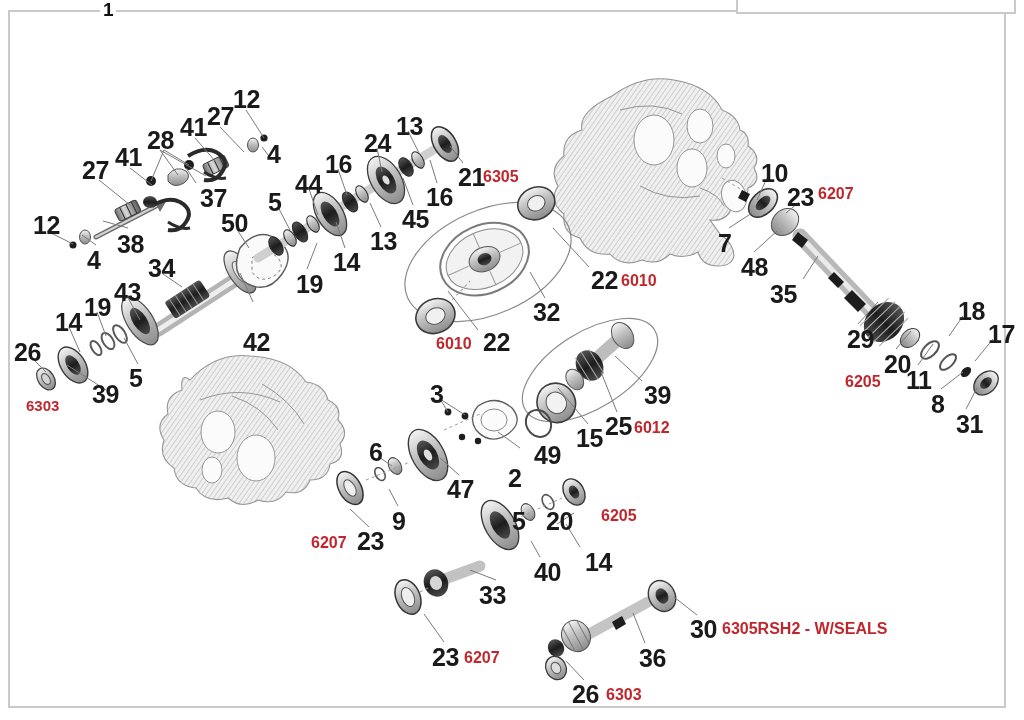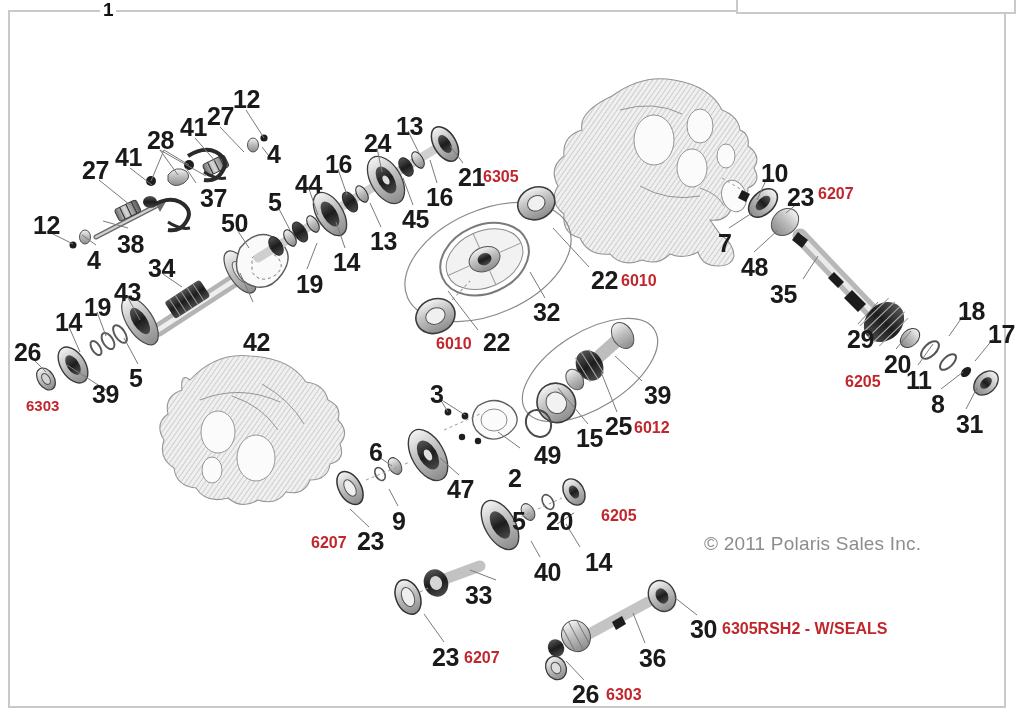--- a/index.html
+++ b/index.html
@@ -509,21 +509,21 @@
       <div class="lbl n" style="left: 447px; top: 477px;">47</div>
       <div class="lbl n" style="left: 369px; top: 440px;">6</div>
       <div class="lbl n" style="left: 392px; top: 509px;">9</div>
       <div class="lbl n" style="left: 357px; top: 529px;">23</div>
       <div class="lbl pn-lg" style="left: 311px; top: 535px;">6207</div>
       <div class="lbl n" style="left: 546px; top: 509px;">20</div>
       <div class="lbl pn-lg" style="left: 601px; top: 508px;">6205</div>
       <div class="lbl n" style="left: 512px; top: 509px;">5</div>
       <div class="lbl n" style="left: 585px; top: 550px;">14</div>
       <div class="lbl n" style="left: 534px; top: 560px;">40</div>
-      <div class="lbl n" style="left: 465px; top: 583px;">33</div>
+      <div class="lbl n" style="left: 479px; top: 583px;">33</div>
       <div class="lbl n" style="left: 432px; top: 645px;">23</div>
       <div class="lbl pn-lg" style="left: 464px; top: 650px;">6207</div>
       <div class="lbl n" style="left: 639px; top: 646px;">36</div>
       <div class="lbl n" style="left: 572px; top: 682px;">26</div>
       <div class="lbl pn-lg" style="left: 606px; top: 687px;">6303</div>
       <div class="lbl n" style="left: 690px; top: 617px;">30</div>
       <div class="lbl pn-lg" style="left: 722px; top: 621px;">6305RSH2 - W/SEALS</div>
       <div class="lbl n" style="left: 761px; top: 161px;">10</div>
       <div class="lbl n" style="left: 787px; top: 185px;">23</div>
       <div class="lbl pn-lg" style="left: 818px; top: 186px;">6207</div>
@@ -533,15 +533,14 @@
       <div class="lbl n" style="left: 847px; top: 327px;">29</div>
       <div class="lbl n" style="left: 884px; top: 352px;">20</div>
       <div class="lbl pn-lg" style="left: 845px; top: 374px;">6205</div>
       <div class="lbl n" style="left: 906px; top: 368px;">11</div>
       <div class="lbl n" style="left: 958px; top: 299px;">18</div>
       <div class="lbl n" style="left: 988px; top: 322px;">17</div>
       <div class="lbl n" style="left: 931px; top: 392px;">8</div>
       <div class="lbl n" style="left: 956px; top: 412px;">31</div>
     </div>
 
-  <div class="copyright" style="left:704px;top:533px;">© 2011 Polaris Sales Inc.</div>
 
 </div>
 
 </body></html>

